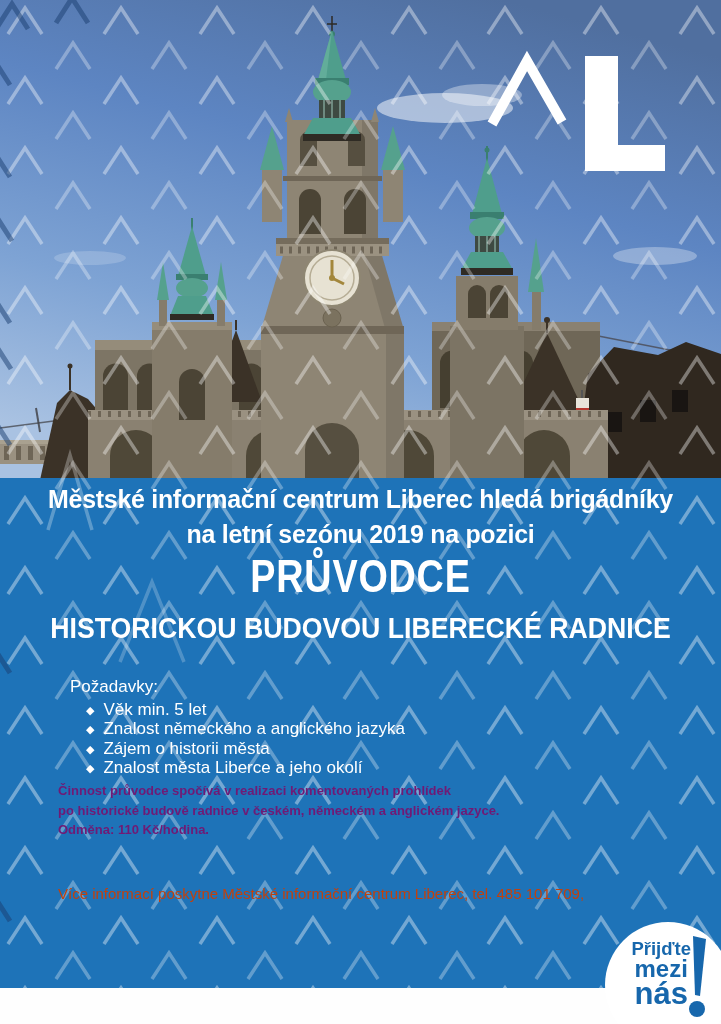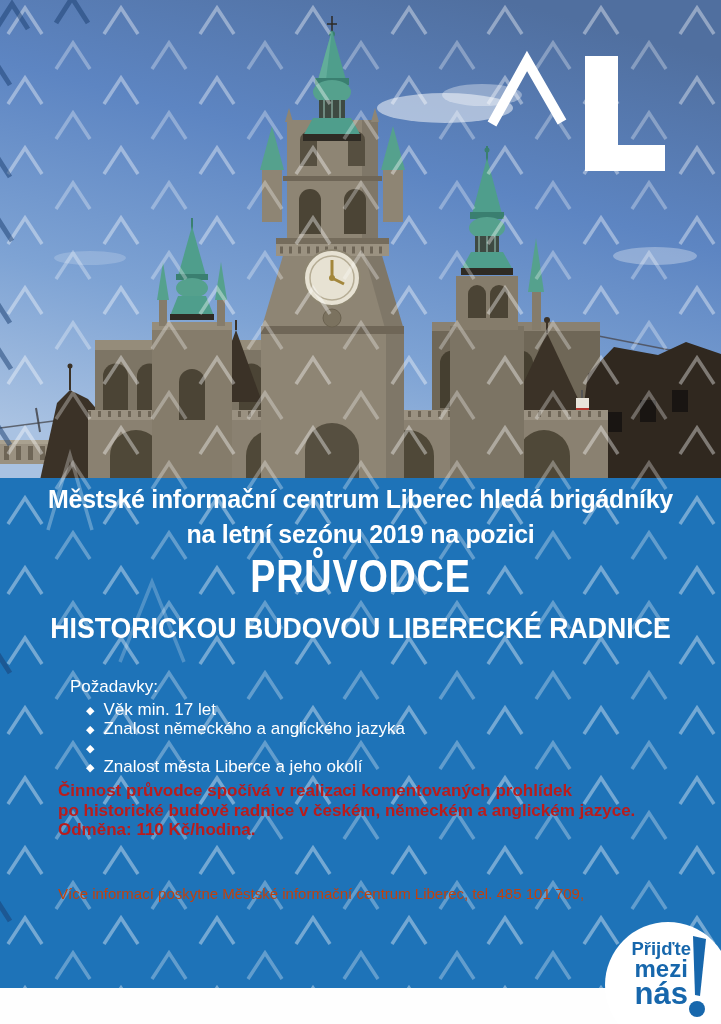--- a/index.html
+++ b/index.html
@@ -19,21 +19,21 @@
   .headline{top:482px;font-size:26px;font-weight:bold;line-height:35px;letter-spacing:-0.3px;transform:scaleX(0.96);transform-origin:50% 0;}
   .pruvodce{top:551px;font-size:46px;font-weight:bold;line-height:50px;transform:scaleX(0.82);transform-origin:50% 0;letter-spacing:1px;}
   .subtitle{top:611px;font-size:29px;font-weight:bold;line-height:34px;transform:scaleX(0.92);transform-origin:50% 0;}
 
   .requirements{position:absolute;left:70px;top:678px;color:#ffffff;z-index:2;font-size:17px;line-height:18.5px;}
   .requirements .req-label{display:block;margin-bottom:4px;}
   .req-list{list-style:none;margin:0;padding:0;}
   .req-item{display:flex;align-items:baseline;margin:0 0 0 16px;line-height:18.5px;}
   .bullet{font-size:11px;margin-right:9px;position:relative;top:-1px;}
 
-  .description{position:absolute;left:58px;top:781px;color:#b91c1c;font-size:17px;font-weight:bold;line-height:19.5px;z-index:2;}
+  .description{position:absolute;left:58px;top:781px;color:#701a75;font-size:13px;font-weight:bold;line-height:19.5px;z-index:2;}
   .contact{position:absolute;left:58px;top:884px;color:#c2410c;font-size:15px;line-height:19.5px;z-index:2;}
 
   .badge{position:absolute;left:605px;top:922px;width:126px;height:126px;border-radius:50%;background:#ffffff;z-index:3;}
   .badge-text{position:absolute;right:40px;top:17px;text-align:center;color:#1767ac;font-weight:bold;}
   .badge-l1{display:block;font-size:18.5px;line-height:19px;}
   .badge-l2{display:block;font-size:24px;line-height:22px;}
   .badge-l3{display:block;font-size:31px;line-height:28px;}
   .badge svg{position:absolute;left:0;top:0;}
 </style>
 </head>
@@ -228,28 +228,29 @@
   </div>
 
   <div class="txt pruvodce">PRŮVODCE</div>
   <div class="txt subtitle">HISTORICKOU BUDOVOU LIBERECKÉ RADNICE</div>
 
   <div class="requirements">
     <span class="req-label">Požadavky:</span>
     <ul class="req-list">
       <li class="req-item">
         <span class="bullet">◆</span>
-        <span>Věk min. 17 let</span>
+        <span>Věk min. 5 let</span>
       </li>
       <li class="req-item">
         <span class="bullet">◆</span>
         <span>Znalost německého a anglického jazyka</span>
       </li>
       <li class="req-item">
         <span class="bullet">◆</span>
+        <span>Zájem o historii města</span>
       </li>
       <li class="req-item">
         <span class="bullet">◆</span>
         <span>Znalost města Liberce a jeho okolí</span>
       </li>
     </ul>
   </div>
 
   <div class="description">
     <div>Činnost průvodce spočívá v realizaci komentovaných prohlídek</div>

